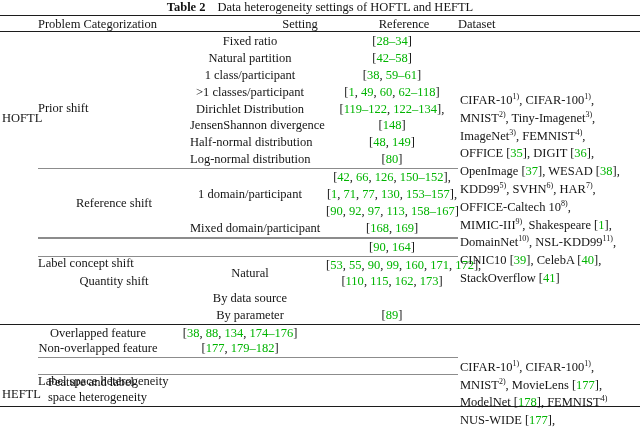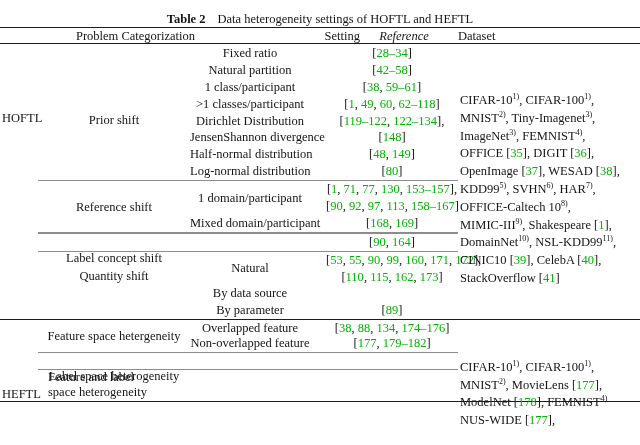--- a/index.html
+++ b/index.html
@@ -1,34 +1,34 @@
 <!DOCTYPE html>
 <html><head>
 <meta charset="utf-8">
 <style>
   html,body{margin:0;padding:0;background:#fff;}
   .page{
     width:640px;height:445px;position:relative;background:#ffffff;
     font-family:"Liberation Serif","DejaVu Serif",serif;
     font-size:12.5px;color:#141414;overflow:hidden;
   }
-  .title{height:15px;text-align:center;padding-top:12px;white-space:nowrap;}
+  .title{height:15px;text-align:center;padding-top:0px;white-space:nowrap;}
   .title .tlabel{font-weight:bold;margin-right:12px;}
   .rule-thick{border-top:1.7px solid #1c1c1c;height:0;}
   .thead{position:relative;height:15px;}
   .thead span{position:absolute;top:1px;}
-  .h-cat{left:38px;width:195px;text-align:center;}
-  .h-set{left:240px;width:120px;text-align:right;}
-  .h-ref{left:330px;width:148px;text-align:center;font-style:italic;}
+  .h-cat{left:38px;width:195px;text-align:left;}
+  .h-set{left:240px;width:120px;text-align:center;}
+  .h-ref{left:330px;width:148px;text-align:center;}
   .h-ds{left:458px;}
   .tbody{padding-top:1px;}
   .row{display:flex;height:16.9px;align-items:center;}
   .block{display:flex;}
   .c-grp{width:38px;flex:none;}
-  .c-cat{width:152px;flex:none;text-align:center;white-space:nowrap;margin-top:32px;}
+  .c-cat{width:152px;flex:none;text-align:left;white-space:nowrap;margin-top:32px;}
   .c-set{width:120px;flex:none;text-align:center;white-space:nowrap;}
   .c-ref{width:148px;flex:none;text-align:center;white-space:nowrap;text-indent:16px;}
   .bcat{width:152px;flex:none;display:flex;align-items:center;justify-content:center;white-space:nowrap;}
   .bcol{display:flex;flex-direction:column;}
   .srow{display:flex;height:16.9px;align-items:center;}
   .grule{margin-left:38px;width:420px;border-top:1px solid #8c8c8c;height:0;}
   .off-down{position:relative;top:9px;}
   .off-up{position:relative;top:-9px;}
   .heftl .row,.heftl .srow{height:15.8px;}
   .bcat-left{width:152px;flex:none;display:flex;flex-direction:column;justify-content:space-between;}
@@ -120,20 +120,23 @@
     </div>
 
     <div class="grule"></div>
 
     <div class="block">
       <div class="c-grp"></div>
       <div class="bcat off-down">Reference shift</div>
       <div class="bcat" style="width:120px">1 domain/participant</div>
       <div class="bcol">
         <div class="srow">
+            <div class="c-ref" style="width:148px">[<span class="g">42</span>, <span class="g">66</span>, <span class="g">126</span>, <span class="g">150–152</span>],</div>
+          </div>
+        <div class="srow">
             <div class="c-ref" style="width:148px">[<span class="g">1</span>, <span class="g">71</span>, <span class="g">77</span>, <span class="g">130</span>, <span class="g">153–157</span>],</div>
           </div>
         <div class="srow">
             <div class="c-ref" style="width:148px">[<span class="g">90</span>, <span class="g">92</span>, <span class="g">97</span>, <span class="g">113</span>, <span class="g">158–167</span>]</div>
           </div>
       </div>
     </div>
     <div class="row">
       <div class="c-grp"></div>
       <div class="c-cat"></div>
@@ -178,21 +181,20 @@
           <div class="c-ref">[<span class="g">89</span>]</div>
         </div>
       </div>
     </div>
 
     <div class="rule-thick"></div>
 
     <div class="heftl">
       <div class="block">
         <div class="c-grp"></div>
-        <div class="bcat">Feature space hetergeneity</div>
         <div class="bcol">
           <div class="srow">
             <div class="c-set">Overlapped feature</div>
             <div class="c-ref">[<span class="g">38</span>, <span class="g">88</span>, <span class="g">134</span>, <span class="g">174–176</span>]</div>
           </div>
           <div class="srow">
             <div class="c-set">Non-overlapped feature</div>
             <div class="c-ref">[<span class="g">177</span>, <span class="g">179–182</span>]</div>
           </div>
         </div>

